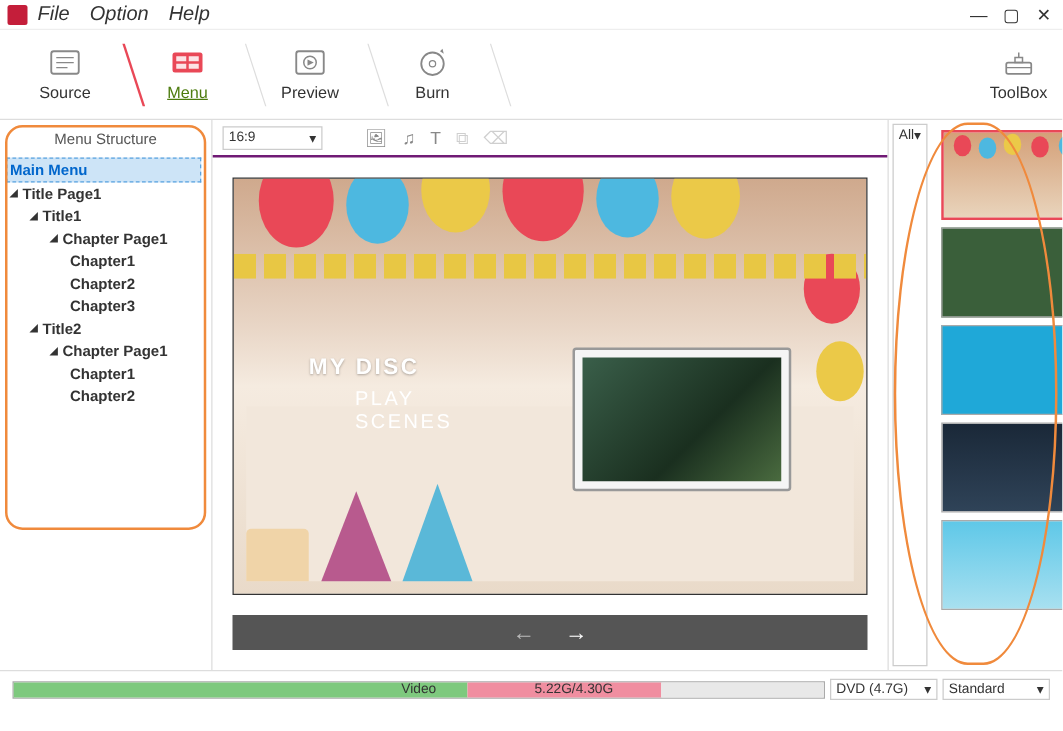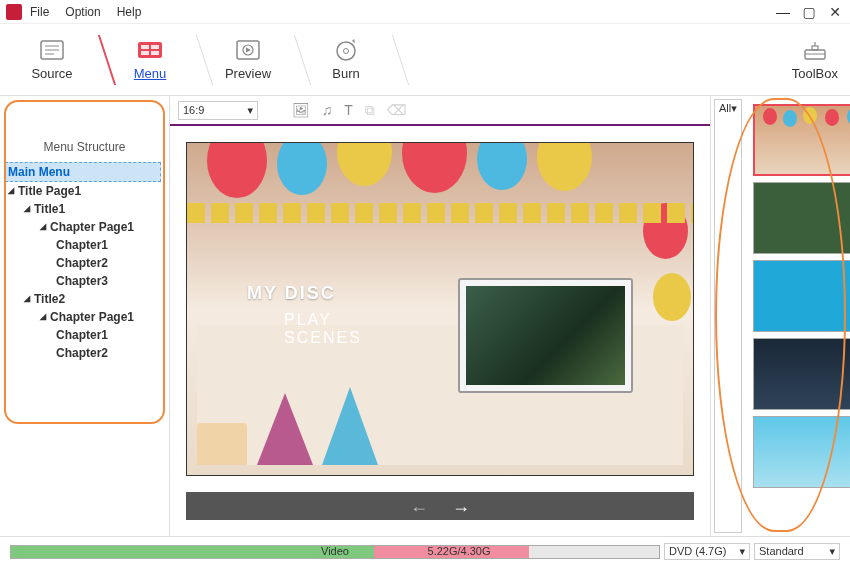--- a/index.html
+++ b/index.html
@@ -2,42 +2,42 @@
 <html><head>
 <meta charset="utf-8">
 <style>
 * { box-sizing: border-box; margin: 0; padding: 0; font-family: "Segoe UI", Arial, sans-serif; }
 body { width: 850px; height: 585px; background: #fff; overflow: hidden; font-size: 12px; color: #333; }
 
 
 .titlebar { height: 24px; background: #fff; display: flex; align-items: center; padding: 0 6px; border-bottom: 1px solid #eee; }
 .logo { width: 16px; height: 16px; background: #c41e3a; border-radius: 2px; margin-right: 8px; }
 .menu-bar { display: flex; gap: 16px; flex: 1; }
-.menu-bar span { font-size: 12px; cursor: pointer; }
+.menu-bar span { font-size: 16px; cursor: pointer; font-style: italic; }
 .win-controls { display: flex; gap: 8px; font-size: 14px; }
 .win-controls span { width: 18px; text-align: center; cursor: pointer; }
 
 
 .toolbar { height: 72px; background: #fff; display: flex; align-items: center; padding: 0 12px; border-bottom: 1px solid #ddd; }
 .tab { display: flex; flex-direction: column; align-items: center; justify-content: center; width: 80px; height: 70px; gap: 4px; cursor: pointer; position: relative; }
-.tab.active { color: #1d4ed8; text-decoration: underline; }
+.tab.active { color: #4d7c0f; text-decoration: underline; }
 .tab-icon { width: 28px; height: 24px; display:flex; align-items:center; justify-content:center; }
 .tab-label { font-size: 13px; }
 .arrow-sep { width: 18px; height: 70px; position: relative; }
 .arrow-sep::after { content: ''; position: absolute; left: 0; top: 10px; height: 50px; width: 14px; border-right: 1px solid #ddd; transform: skewX(18deg); }
 .arrow-sep.red::after { border-right: 2px solid #e94857; }
 .spacer { flex: 1; }
 .toolbox { display:flex; flex-direction:column; align-items:center; gap:4px; cursor:pointer; }
 
 
 .main { display: flex; height: 440px; }
 
 
 .sidebar { width: 170px; border-right: 1px solid #ddd; padding: 4px 0; position: relative; }
-.sidebar-header { text-align: center; font-size: 12px; padding: 4px 0 8px; color: #555; margin-top: 36px; }
+.sidebar-header { text-align: center; font-size: 12px; padding: 4px 0 8px; color: #555; }
 .tree { padding: 0 8px; font-size: 12px; line-height: 18px; font-weight: bold; }
 .tree-node { display: flex; align-items: center; gap: 2px; cursor: pointer; white-space: nowrap; }
 .tree-node.selected { background: #cde4f7; color: #0066cc; border: 1px dashed #5aa3e0; padding: 0 2px; margin-left:-3px; }
 .tree-caret { font-size: 8px; width: 8px; display:inline-block; }
 .tree-children { margin-left: 16px; }
 .sidebar-annot { position: absolute; top: 4px; left: 4px; right: 4px; height: 324px; border: 2px solid #f08a3c; border-radius: 14px; pointer-events: none; }
 
 
 .center { flex: 1; display: flex; flex-direction: column; }
 .center-toolbar { height: 30px; border-bottom: 2px solid #701a75; display: flex; align-items: center; padding: 0 8px; gap: 14px; }

